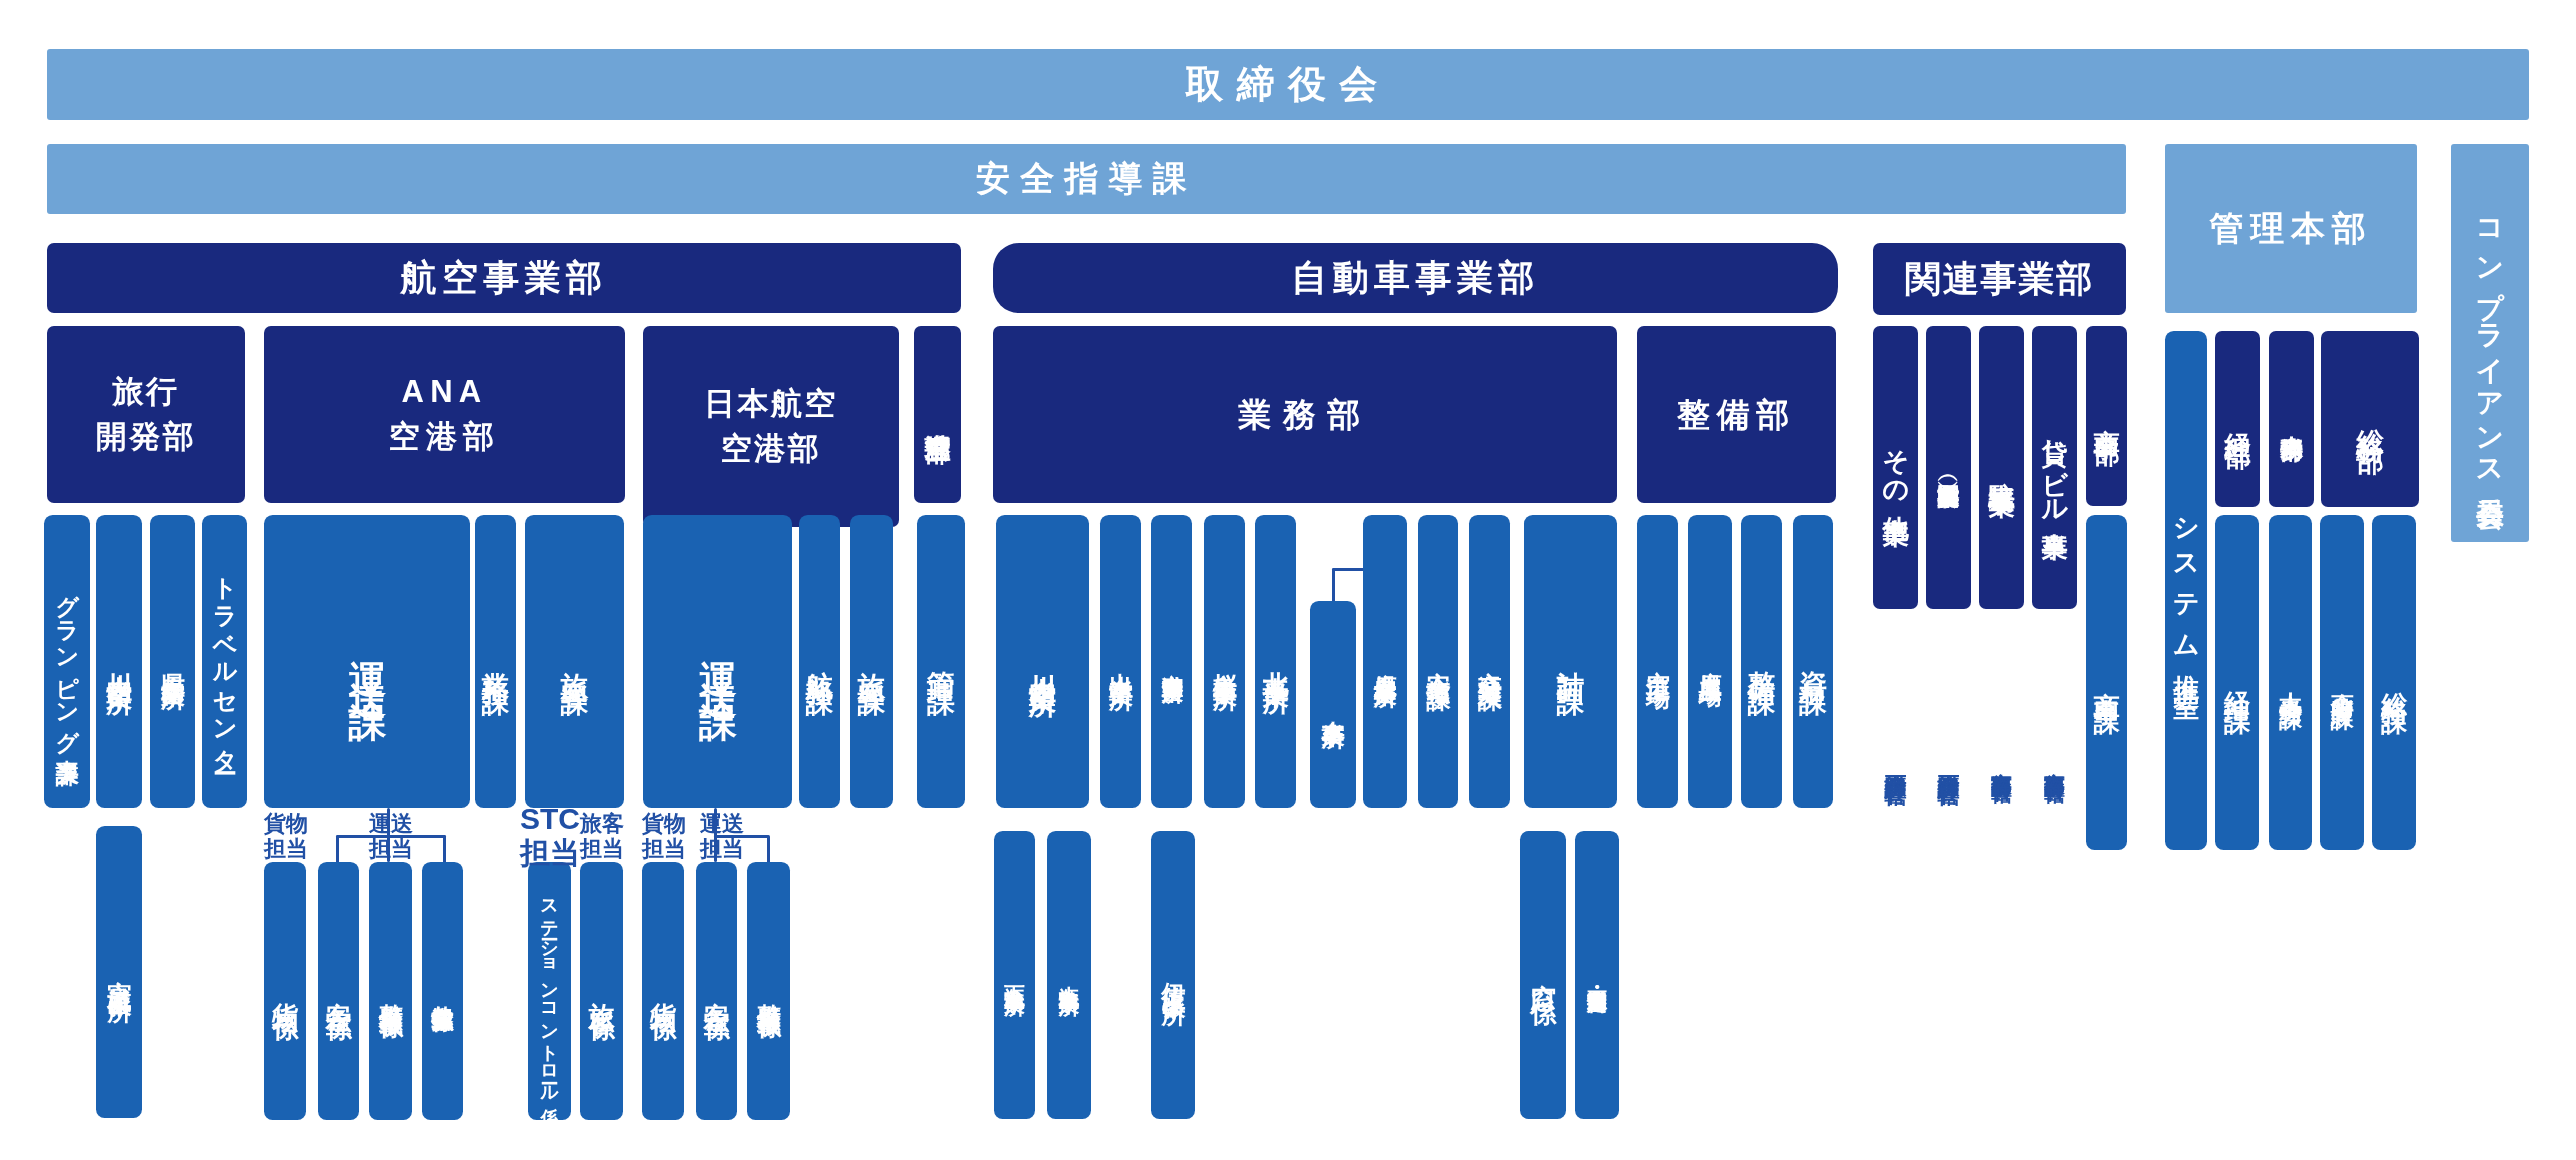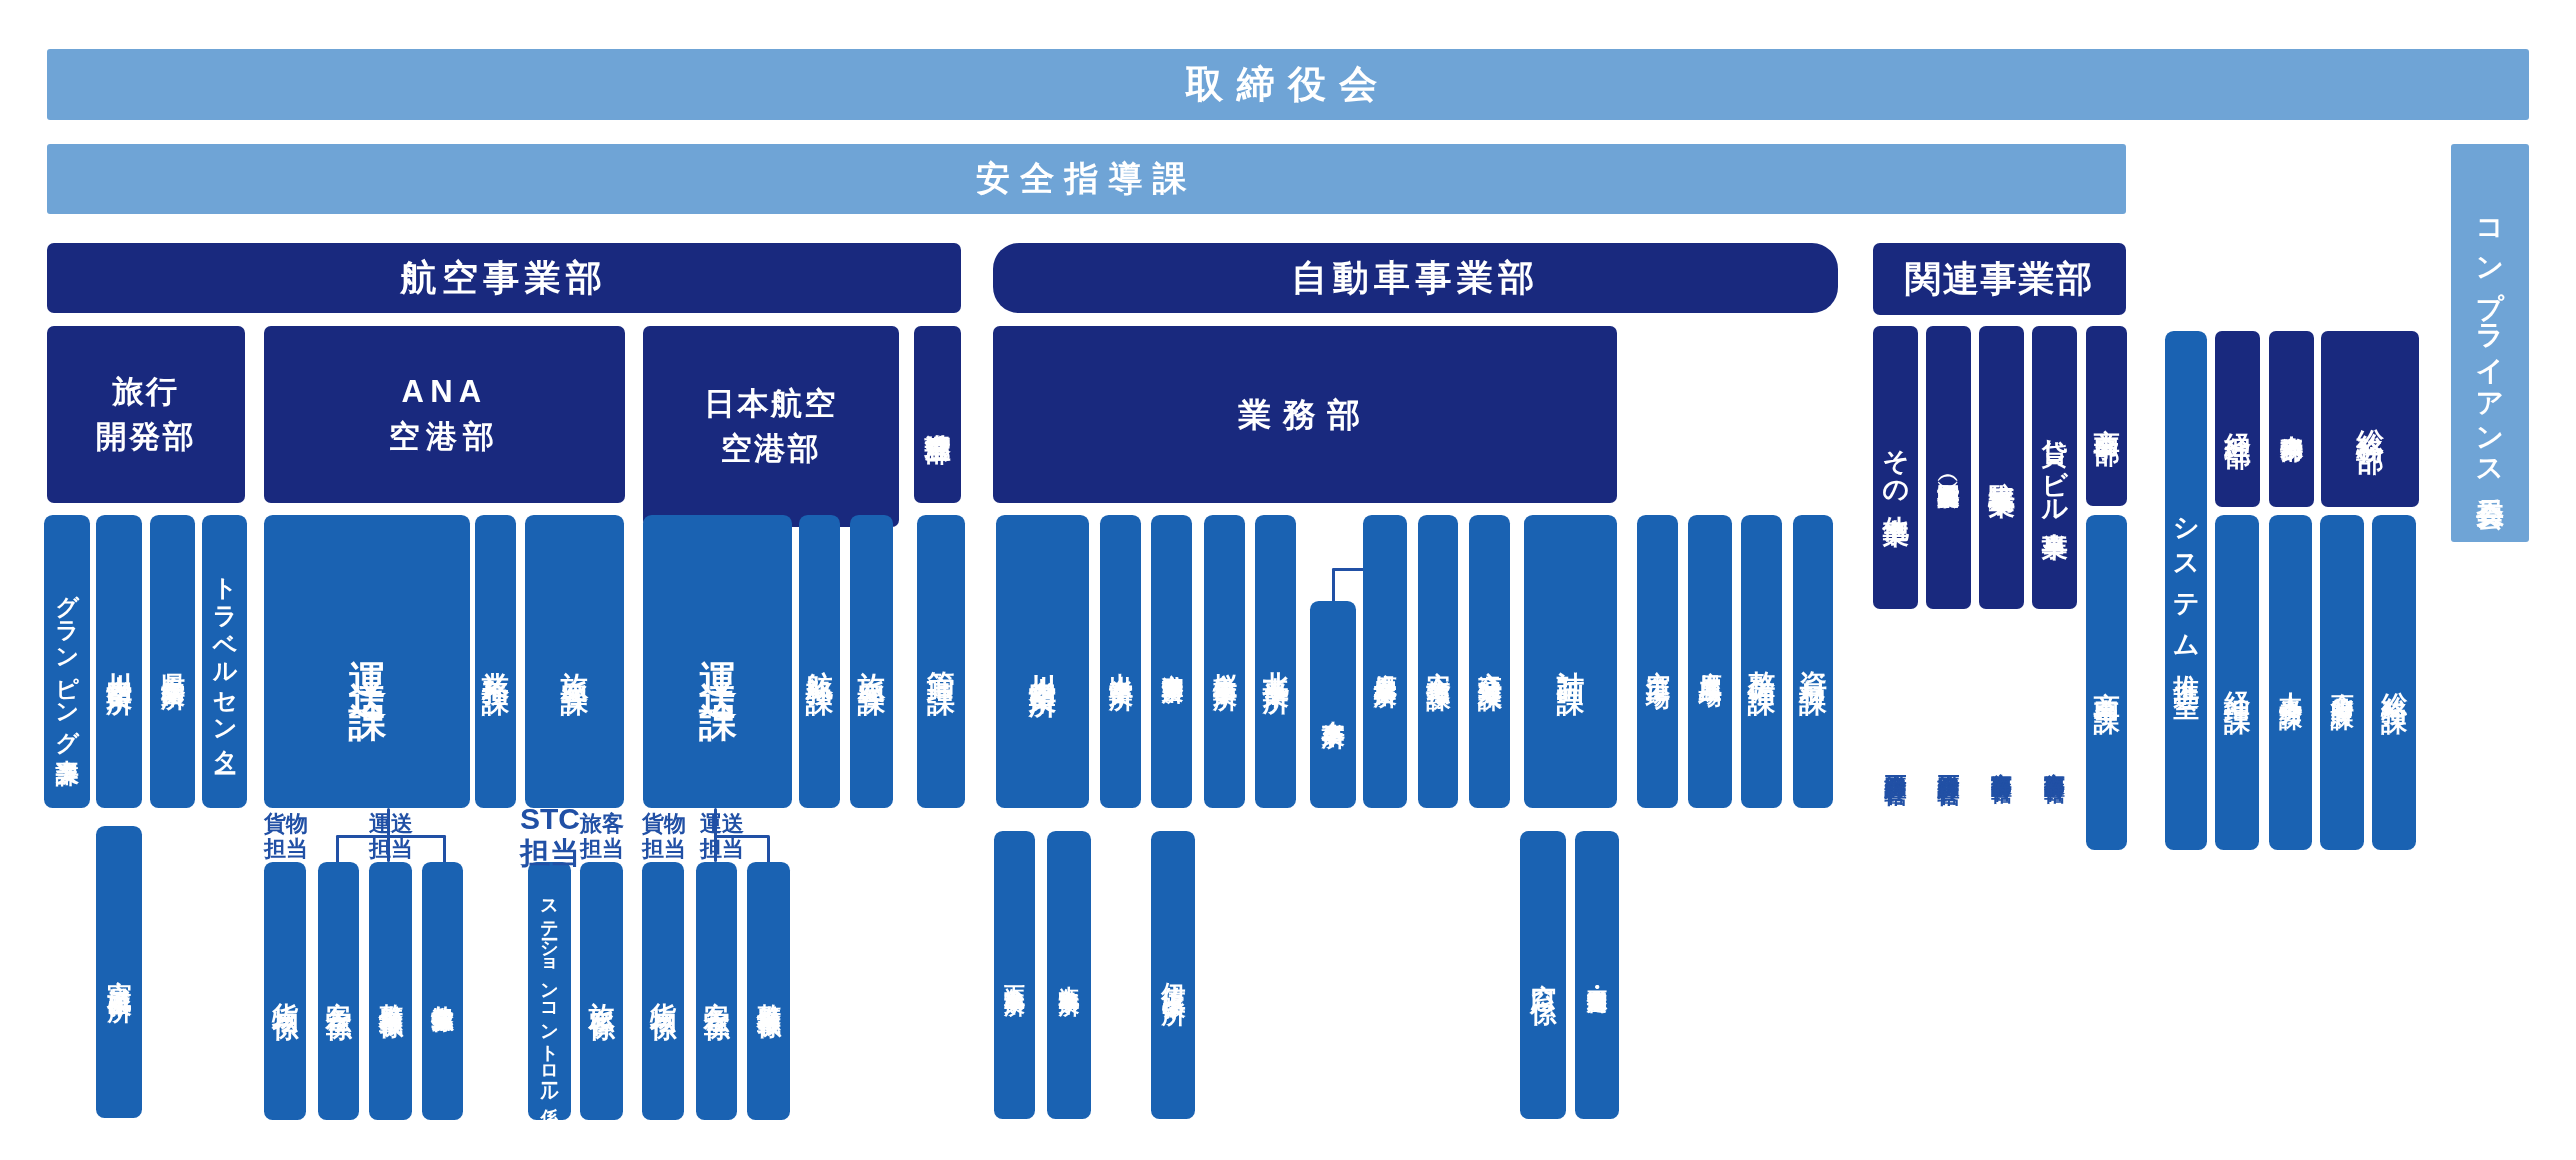--- a/index.html
+++ b/index.html
@@ -58,32 +58,34 @@
     <div class="connector" style="left: 336px; top: 835px; width: 110px; height: 2.6px;"></div>
     <div class="connector" style="left: 336px; top: 835px; width: 2.6px; height: 27.5px;"></div>
     <div class="connector" style="left: 443px; top: 835px; width: 2.6px; height: 27.5px;"></div>
     <div class="connector" style="left: 714px; top: 808px; width: 2.6px; height: 54px;"></div>
     <div class="connector" style="left: 714px; top: 835px; width: 55px; height: 2.6px;"></div>
     <div class="connector" style="left: 767px; top: 835px; width: 2.6px; height: 27.5px;"></div>
     <div class="connector" style="left: 1332px; top: 568px; width: 33px; height: 2.6px;"></div>
     <div class="connector" style="left: 1332px; top: 568px; width: 2.6px; height: 35px;"></div>
     <div class="node light" style="left: 47px; top: 49px; width: 2482px; height: 71px; font-size: 38px; letter-spacing: 0.35em;">取締役会</div>
     <div class="node light" style="left: 47px; top: 144px; width: 2079px; height: 70px; font-size: 34px; letter-spacing: 0.3em;">安全指導課</div>
+    <div class="node light" style="left: 2165px; top: 144px; width: 252px; height: 169px; font-size: 34px; letter-spacing: 0.2em;">管理本部</div>
     <div class="node light v" style="left: 2451px; top: 144px; width: 78px; height: 398px; font-size: 27.5px; letter-spacing: 0.1em;">コンプライアンス委員会</div>
     <div class="node navy" style="left: 47px; top: 243px; width: 914px; height: 70px; font-size: 36px; letter-spacing: 0.15em;">航空事業部</div>
     <div class="node navy" style="left: 993px; top: 243px; width: 845px; height: 70px; font-size: 36px; letter-spacing: 0.15em; border-radius: 26px;">自動車事業部</div>
     <div class="node navy" style="left: 1873px; top: 243px; width: 253px; height: 72px; font-size: 36px; letter-spacing: 0.05em;">関連事業部</div>
     <div class="node navy" style="left: 47px; top: 326px; width: 198px; height: 177px; font-size: 31px; letter-spacing: 0.08em;">旅行
 開発部</div>
     <div class="node navy" style="left: 264px; top: 326px; width: 361px; height: 177px; font-size: 31px; letter-spacing: 0.2em;">ANA
 空港部</div>
     <div class="node navy" style="left: 643px; top: 326px; width: 256px; height: 201px; font-size: 31px; letter-spacing: 0.08em;">日本航空
 空港部</div>
     <div class="node navy v" style="left: 914px; top: 326px; width: 47px; height: 177px; font-size: 26px; letter-spacing: 0.03em;">空港管理部</div>
     <div class="node navy" style="left: 993px; top: 326px; width: 624px; height: 177px; font-size: 33px; letter-spacing: 0.35em;">業務部</div>
+    <div class="node navy" style="left: 1637px; top: 326px; width: 199px; height: 177px; font-size: 33px; letter-spacing: 0.2em;">整備部</div>
     <div class="node navy v" style="left: 1873px; top: 326px; width: 45px; height: 283px; font-size: 26px; letter-spacing: 0.1em;">その他事業</div>
     <div class="node navy v" style="left: 1926px; top: 326px; width: 45px; height: 283px; font-size: 22px; letter-spacing: 0em;">受託事業（吉野公園）</div>
     <div class="node navy v" style="left: 1979px; top: 326px; width: 45px; height: 283px; font-size: 26px; letter-spacing: 0.1em;">駐車場事業</div>
     <div class="node navy v" style="left: 2032px; top: 326px; width: 45px; height: 283px; font-size: 26px; letter-spacing: 0.05em;">貸しビル事業</div>
     <div class="node navy v" style="left: 2086px; top: 326px; width: 41px; height: 180px; font-size: 26px; letter-spacing: 0.2em;">商事部</div>
     <div class="node navy v" style="left: 2215px; top: 331px; width: 45px; height: 176px; font-size: 26px; letter-spacing: 0.15em;">経理部</div>
     <div class="node navy v" style="left: 2269px; top: 331px; width: 45px; height: 176px; font-size: 23px; letter-spacing: 0.02em;">人事労務部</div>
     <div class="node navy v" style="left: 2321px; top: 331px; width: 98px; height: 176px; font-size: 27.5px; letter-spacing: 0.3em;">総務部</div>
     <div class="node medium v" style="left: 44px; top: 515px; width: 46px; height: 293px; font-size: 23px; letter-spacing: 0.05em;">グランピング事業課</div>
     <div class="node medium v" style="left: 96px; top: 515px; width: 46px; height: 293px; font-size: 26px; letter-spacing: 0.15em;">川内営業所</div>

